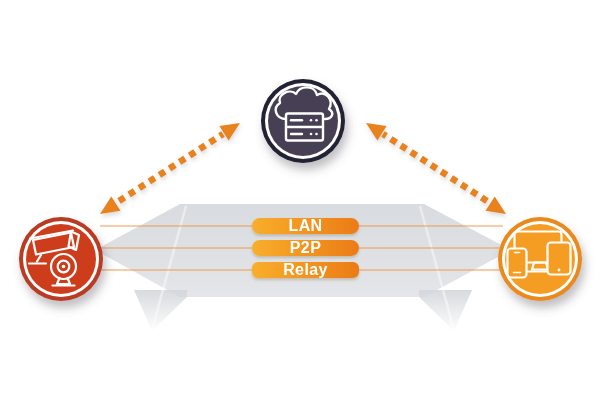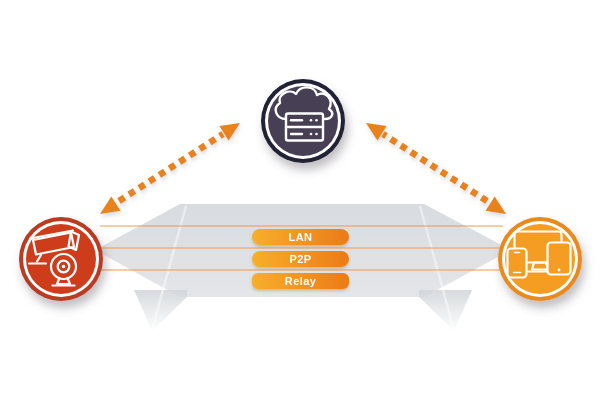--- a/index.html
+++ b/index.html
@@ -2,27 +2,26 @@
 <html style="--background: #ffffff; --band-gray-top: #d8dbdf; --band-gray-bottom: #e4e6e9; --wedge-gray: #d3d7db; --dash-orange: #e8821c; --pill-grad-start: #f8ae2b; --pill-grad-end: #ec7b16; --line-orange: #f09a4f; --cloud-ring: #232036; --cloud-fill: #474055; --camera-ring: #b93a20; --camera-fill: #cd3e1d; --devices-ring: #ea8a1b; --devices-fill: #f59c20; --icon-stroke: #ffffff;"><head>
 <meta charset="utf-8">
 <style>
   html,body{margin:0;padding:0;background:#fff;}
   .stage{
     position:relative;width:600px;height:400px;background:var(--background,#ffffff);
     overflow:hidden;font-family:"Liberation Sans", sans-serif;
   }
   .stage svg{position:absolute;left:0;top:0;}
   .pill{
-    position:absolute;left:252px;width:97px;height:16px;border-radius:9px;
+    position:absolute;left:252px;width:107px;height:16px;border-radius:9px;
     background:linear-gradient(90deg,var(--pill-grad-start,#f8ae2b),var(--pill-grad-end,#ec7b16));
     display:flex;align-items:center;justify-content:center;
-    color:#fff;font-size:11px;font-weight:bold;letter-spacing:.4px;
+    color:#fff;font-size:16px;font-weight:bold;letter-spacing:.4px;
     box-shadow:0 2px 3px rgba(130,90,30,.28);
     z-index:3;
-    margin-top:11px;
   }
   .pill-lan{top:218px;}
   .pill-p2p{top:240px;text-align:center;}
   .pill-relay{top:262px;border-radius:6px;}
 </style>
 </head>
 <body>
 
 <div class="stage">
 

